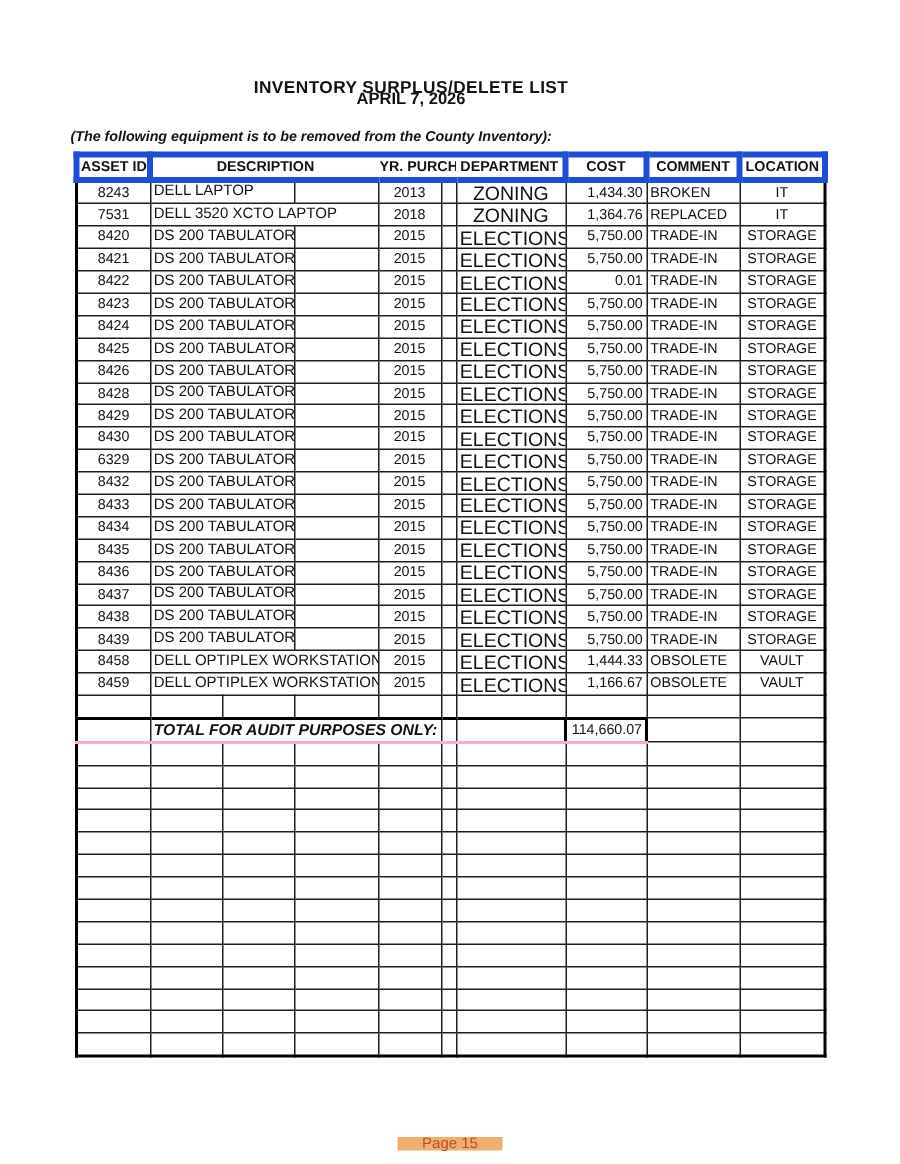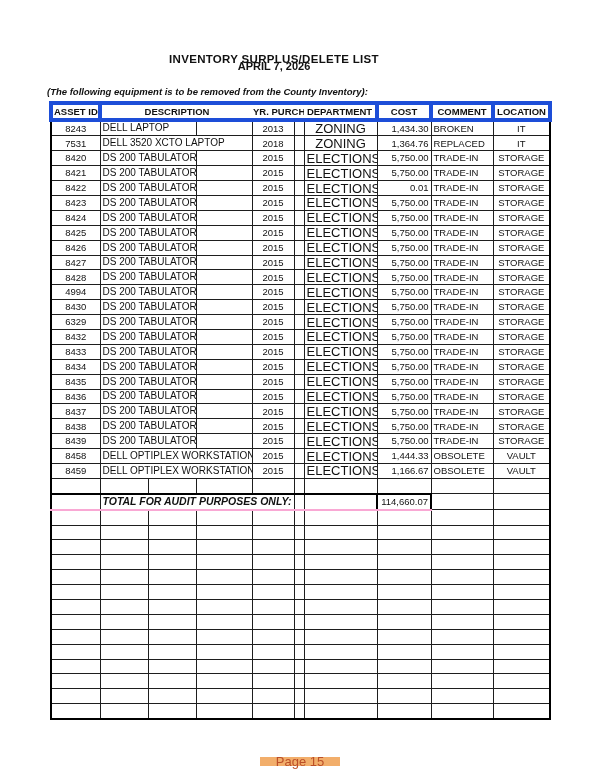--- a/index.html
+++ b/index.html
@@ -39,21 +39,21 @@
   .inv td.c { text-align:center; }
   .inv td.desc { font-size:10px; text-align:left; }
   .inv td.dept { font-size:13px; text-align:center;margin-top:32px; }
   .inv td.cost { text-align:right; }
   .inv tr.total td { border-top:2px solid #000; border-bottom:2px solid #f9a8d4; }
   .inv tr.total td.thin { border-top:1px solid #1e1e1e; border-bottom:1px solid #1e1e1e; }
   .inv td.total-label { font-weight:bold; font-style:italic; font-size:10.5px; text-align:left; }
   .inv td.total-cost { border:2px solid #000; text-align:right; }
   .footer { position:absolute; left:0; right:0; top:752px; text-align:center; }
   .footer .hl {
-    display:inline-block; padding:0 16px; font-size:13px; line-height:9px;
+    display:inline-block; padding:0 16px; font-size:10px; line-height:9px;
   }
   .footer .line2 { margin-top:0px; }
 </style>
 </head>
 <body>
 
 <div class="page">
 
   <div class="title-line">INVENTORY SURPLUS/DELETE LIST</div>
   <div class="date-line">APRIL 7, 2026</div>
@@ -176,43 +176,32 @@
           <td class="desc" colspan="2">DS 200 TABULATOR</td>
           <td></td>
           <td class="c">2015</td>
           <td></td>
           <td class="dept">ELECTIONS</td>
           <td class="cost">5,750.00</td>
           <td>TRADE-IN</td>
           <td class="c">STORAGE</td>
         </tr>
         <tr>
-          <td class="c">8427</td>
-          <td class="desc" colspan="2">DS 200 TABULATOR</td>
-          <td></td>
-          <td class="c">2015</td>
-          <td></td>
-          <td class="dept">ELECTIONS</td>
-          <td class="cost">5,750.00</td>
-          <td>TRADE-IN</td>
-          <td class="c">STORAGE</td>
-        </tr>
-        <tr>
           <td class="c">8428</td>
           <td class="desc" colspan="2">DS 200 TABULATOR</td>
           <td></td>
           <td class="c">2015</td>
           <td></td>
           <td class="dept">ELECTIONS</td>
           <td class="cost">5,750.00</td>
           <td>TRADE-IN</td>
           <td class="c">STORAGE</td>
         </tr>
         <tr>
-          <td class="c">4994</td>
+          <td class="c">8429</td>
           <td class="desc" colspan="2">DS 200 TABULATOR</td>
           <td></td>
           <td class="c">2015</td>
           <td></td>
           <td class="dept">ELECTIONS</td>
           <td class="cost">5,750.00</td>
           <td>TRADE-IN</td>
           <td class="c">STORAGE</td>
         </tr>
         <tr>

